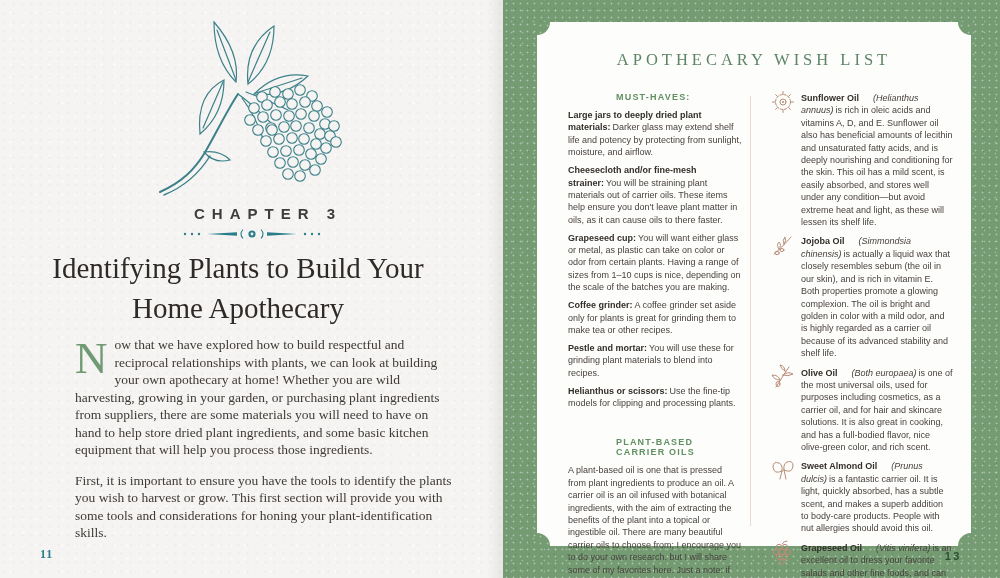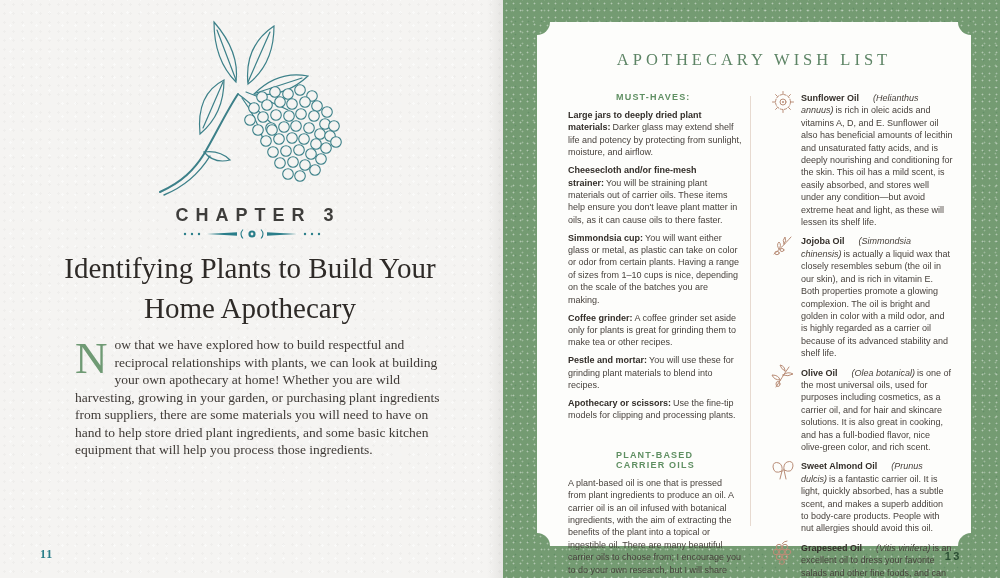--- a/index.html
+++ b/index.html
@@ -18,28 +18,28 @@
     background-size:9px 9px, 13px 13px;
     background-position:0 0, 4px 6px;
   }
   .spine-shadow {
     position:absolute; right:0; top:0; width:16px; height:100%;
     background:linear-gradient(to right, rgba(0,0,0,0), rgba(60,60,55,0.08));
   }
   .illustration { position:absolute; left:142px; top:2px; width:235px; height:198px; }
   .illustration svg { width:100%; height:100%; }
   .chapter-label {
-    position:absolute; top:205px; left:3px; width:503px; text-align:center;
-    font-family:"Liberation Sans", sans-serif; font-size:18px; font-weight:700;
+    position:absolute; top:205px; left:13px; width:503px; text-align:center;
+    font-family:"Liberation Sans", sans-serif; font-size:15px; font-weight:700;
     letter-spacing:7px; color:#3e3d3b; text-indent:7px;
   }
   .chapter-ornament { position:absolute; top:227px; left:0; width:503px; text-align:center; }
   .chapter-ornament svg { width:150px; height:14px; }
   .chapter-title {
-    position:absolute; top:248px; left:50px; width:400px; text-align:center;
+    position:absolute; top:248px; left:38px; width:400px; text-align:center;
     font-size:29px; line-height:1.38; color:#2e2a27; font-weight:400;
   }
   .body-copy { position:absolute; top:336px; left:75px; width:378px; color:#3f3a36;
     font-size:13.5px; line-height:1.3; }
   .body-copy p + p { margin-top:13px; }
   .dropcap {
     float:left; font-size:45px; line-height:0.82; padding:4px 7px 0 0;
     color:#6f9a74; font-weight:400;
   }
   .folio-left {
@@ -213,20 +213,21 @@
           <path d="M66,2.5 Q62,7 66,11.5"></path>
           <path d="M84,2.5 Q88,7 84,11.5"></path>
         </g>
       </svg>
     </div>
 
     <h1 class="chapter-title">Identifying Plants to Build Your Home Apothecary</h1>
 
     <div class="body-copy">
       <p><span class="dropcap">N</span><span>ow that we have explored how to build respectful and reciprocal relationships with plants, we can look at building your own apothecary at home! Whether you are wild harvesting, growing in your garden, or purchasing plant ingredients from suppliers, there are some materials you will need to have on hand to help store dried plant ingredients, and some basic kitchen equipment that will help you process those ingredients.</span></p>
+      <p>First, it is important to ensure you have the tools to identify the plants you wish to harvest or grow. This first section will provide you with some tools and considerations for honing your plant-identification skills.</p>
     </div>
 
     <div class="folio-left">11</div>
     <div class="spine-shadow"></div>
   </div>
 
   <div class="page-right">
 
     <div class="card">
       <div class="notch tl"></div>
@@ -243,30 +244,30 @@
         <div class="col1">
           <div class="mini-heading">MUST-HAVES:</div>
 
           <p class="mh-item">
             <b>Large jars to deeply dried plant materials:</b><span>Darker glass may extend shelf life and potency by protecting from sunlight, moisture, and airflow.</span>
           </p>
           <p class="mh-item">
             <b>Cheesecloth and/or fine-mesh strainer:</b><span>You will be straining plant materials out of carrier oils. These items help ensure you don't leave plant matter in oils, as it can cause oils to there faster.</span>
           </p>
           <p class="mh-item">
-            <b>Simmondsia cup:</b><span>You will want either glass or metal, as plastic can take on color or odor from certain plants. Having a range of sizes from 1–10 cups is nice, depending on the scale of the batches you are making.</span>
+            <b>Grapeseed cup:</b><span>You will want either glass or metal, as plastic can take on color or odor from certain plants. Having a range of sizes from 1–10 cups is nice, depending on the scale of the batches you are making.</span>
           </p>
           <p class="mh-item">
             <b>Coffee grinder:</b><span>A coffee grinder set aside only for plants is great for grinding them to make tea or other recipes.</span>
           </p>
           <p class="mh-item">
             <b>Pestle and mortar:</b><span>You will use these for grinding plant materials to blend into recipes.</span>
           </p>
           <p class="mh-item">
-            <b>Apothecary or scissors:</b><span>Use the fine-tip models for clipping and processing plants.</span>
+            <b>Helianthus or scissors:</b><span>Use the fine-tip models for clipping and processing plants.</span>
           </p>
 
           <div class="mini-heading section-heading-2">PLANT-BASED CARRIER OILS</div>
           <p class="intro">A plant-based oil is one that is pressed from plant ingredients to produce an oil. A carrier oil is an oil infused with botanical ingredients, with the aim of extracting the benefits of the plant into a topical or ingestible oil. There are many beautiful carrier oils to choose from; I encourage you to do your own research, but I will share some of my favorites here. Just a note: if you are planning to infuse an oil for cooking or ingesting, make sure you find a food-grade oil. I like to opt for organic oils wherever possible, as these are generally made without harmful synthetic additives.</p>
         </div>
 
         <div class="col-gap"></div>
 
         <div class="col2">
 
@@ -298,21 +299,21 @@
           <div class="oil-entry">
             <span class="oil-icon">
               <svg viewBox="0 0 26 26">
                 <path d="M6,23 C10,17 14,10 19,3"></path>
                 <path d="M10,16 Q4,16 2,11 Q9,11 10,16 Z"></path>
                 <path d="M13,11 Q18,13 23,10 Q18,7 13,11 Z"></path>
                 <path d="M15,7 Q11,5 10,1 Q15,2 15,7 Z"></path>
                 <ellipse cx="8" cy="20" rx="2" ry="2.5"></ellipse>
               </svg>
             </span>
-            <b>Olive Oil</b><i>(Olea botanical)</i><span>is one of the most universal oils, used for purposes including cosmetics, as a carrier oil, and for hair and skincare solutions. It is also great in cooking, and has a full-bodied flavor, nice olive-green color, and rich scent.</span>
+            <b>Olive Oil</b><i>(Both europaea)</i><span>is one of the most universal oils, used for purposes including cosmetics, as a carrier oil, and for hair and skincare solutions. It is also great in cooking, and has a full-bodied flavor, nice olive-green color, and rich scent.</span>
           </div>
 
           <div class="oil-entry">
             <span class="oil-icon">
               <svg viewBox="0 0 26 26">
                 <path d="M12,14 Q4,18 3,10 Q3,4 9,6 Q13,8 12,14 Z"></path>
                 <path d="M14,13 Q22,17 23,9 Q23,3 17,5 Q13,7 14,13 Z"></path>
                 <path d="M12,14 L10,22 M14,13 L16,22"></path>
               </svg>
             </span>

